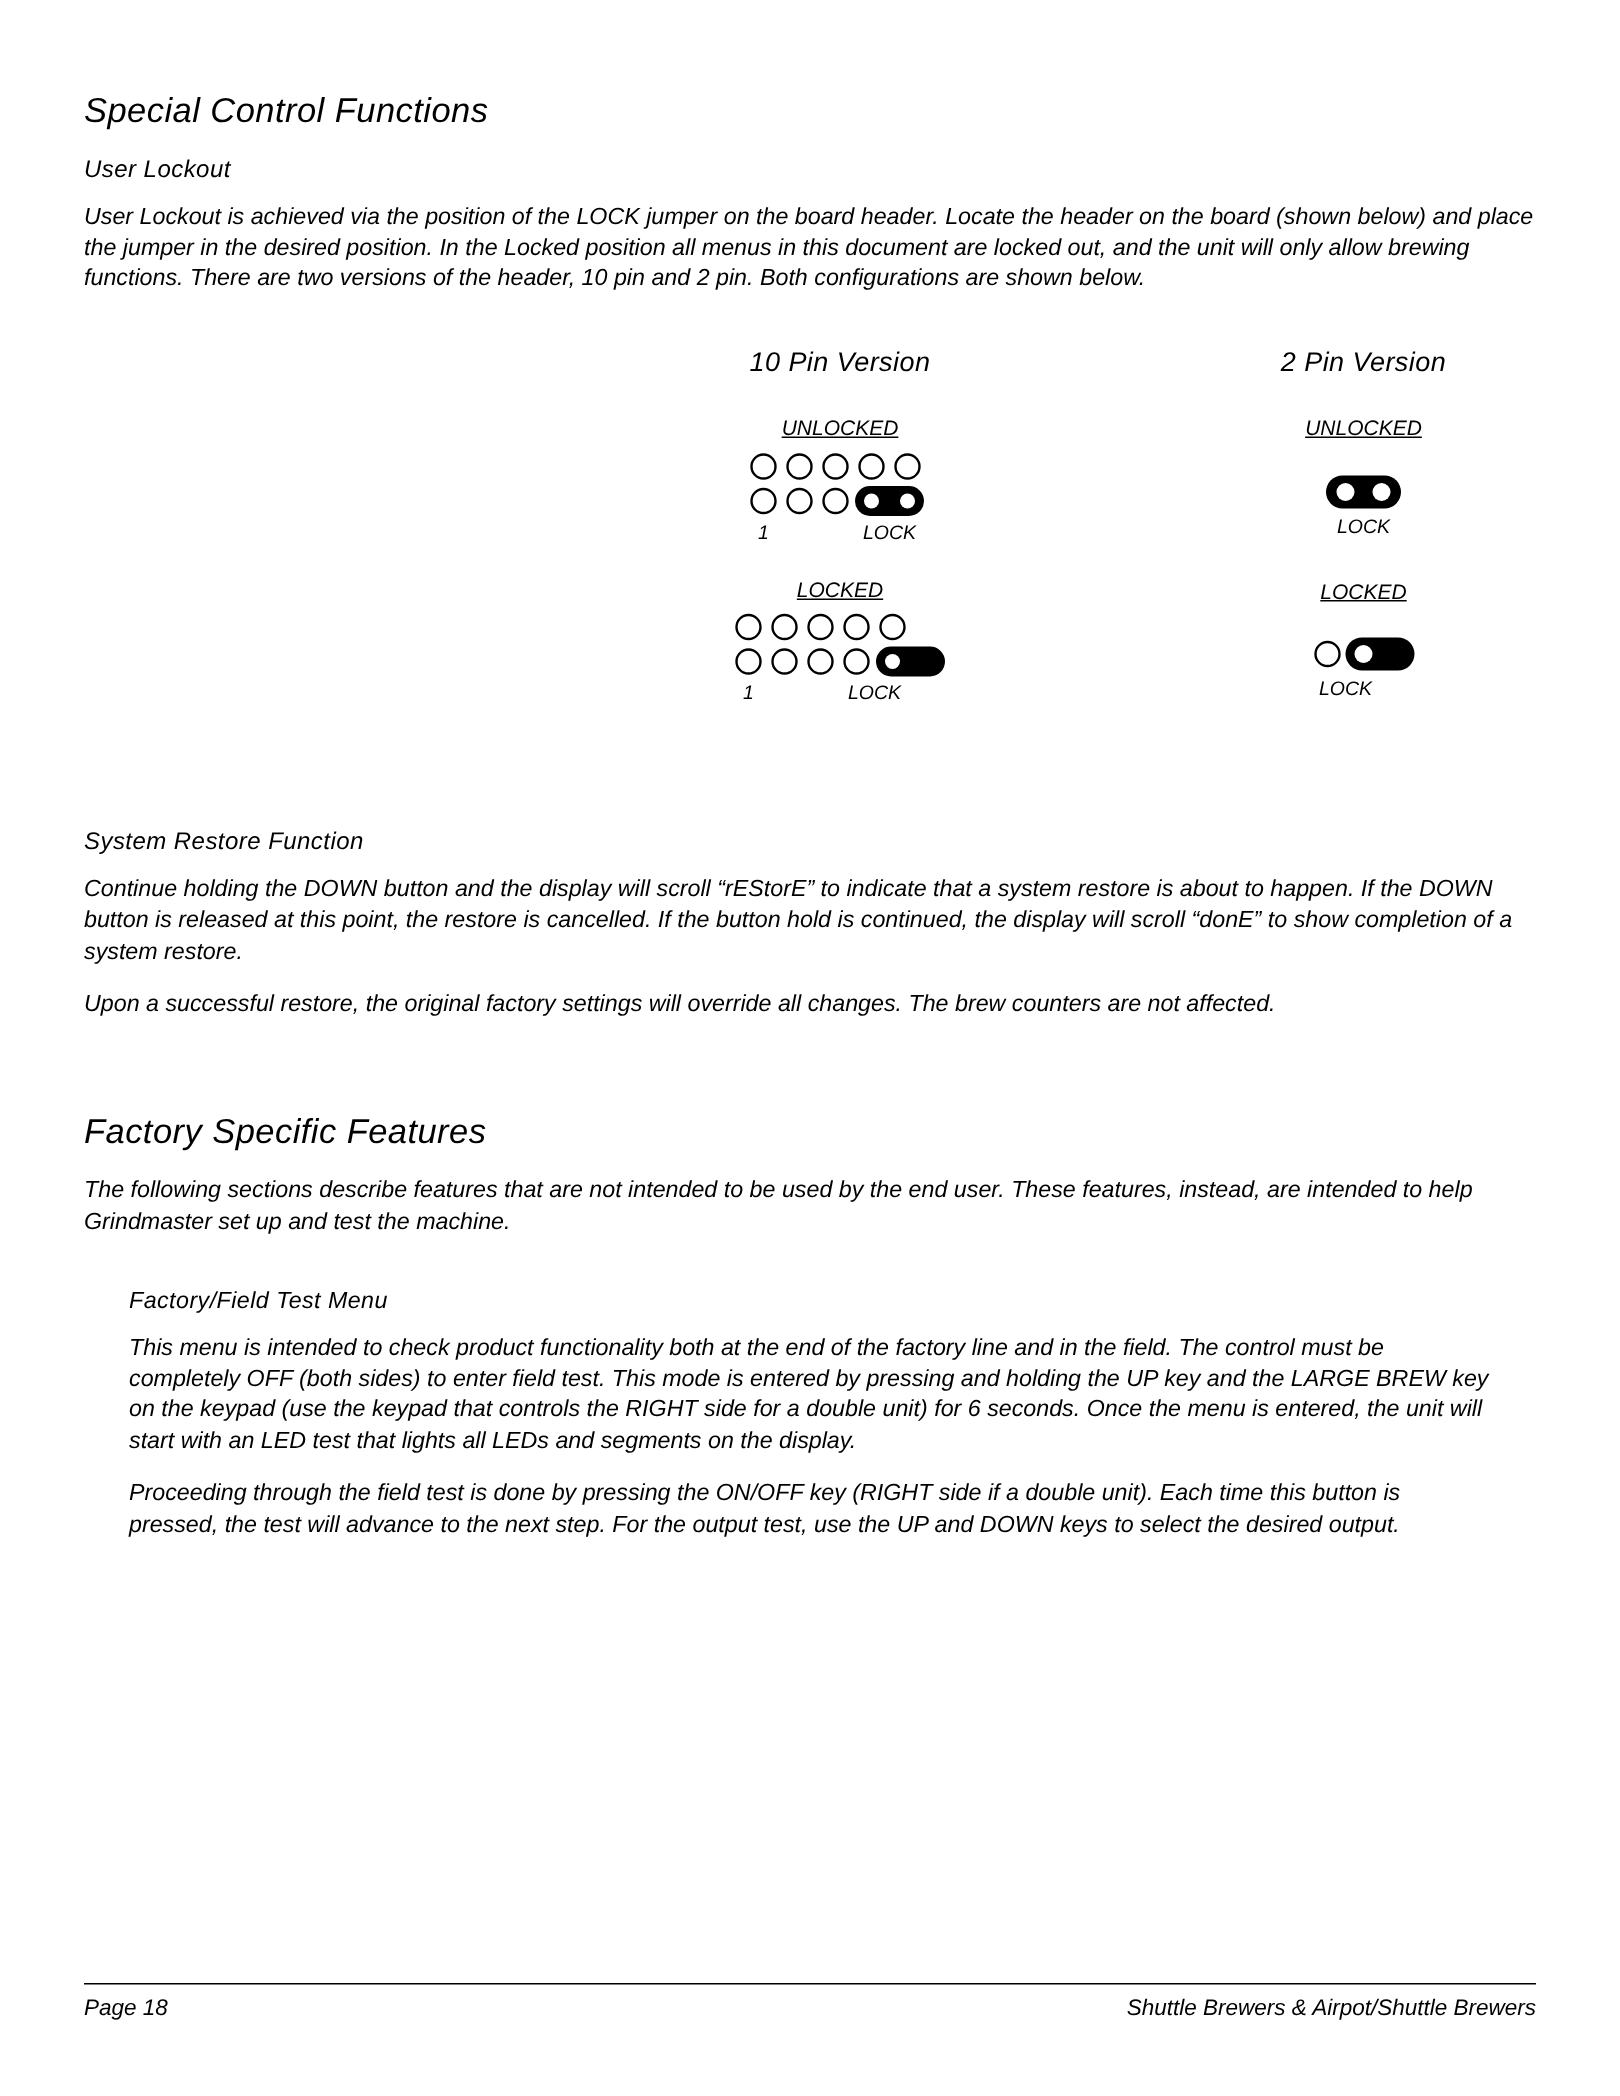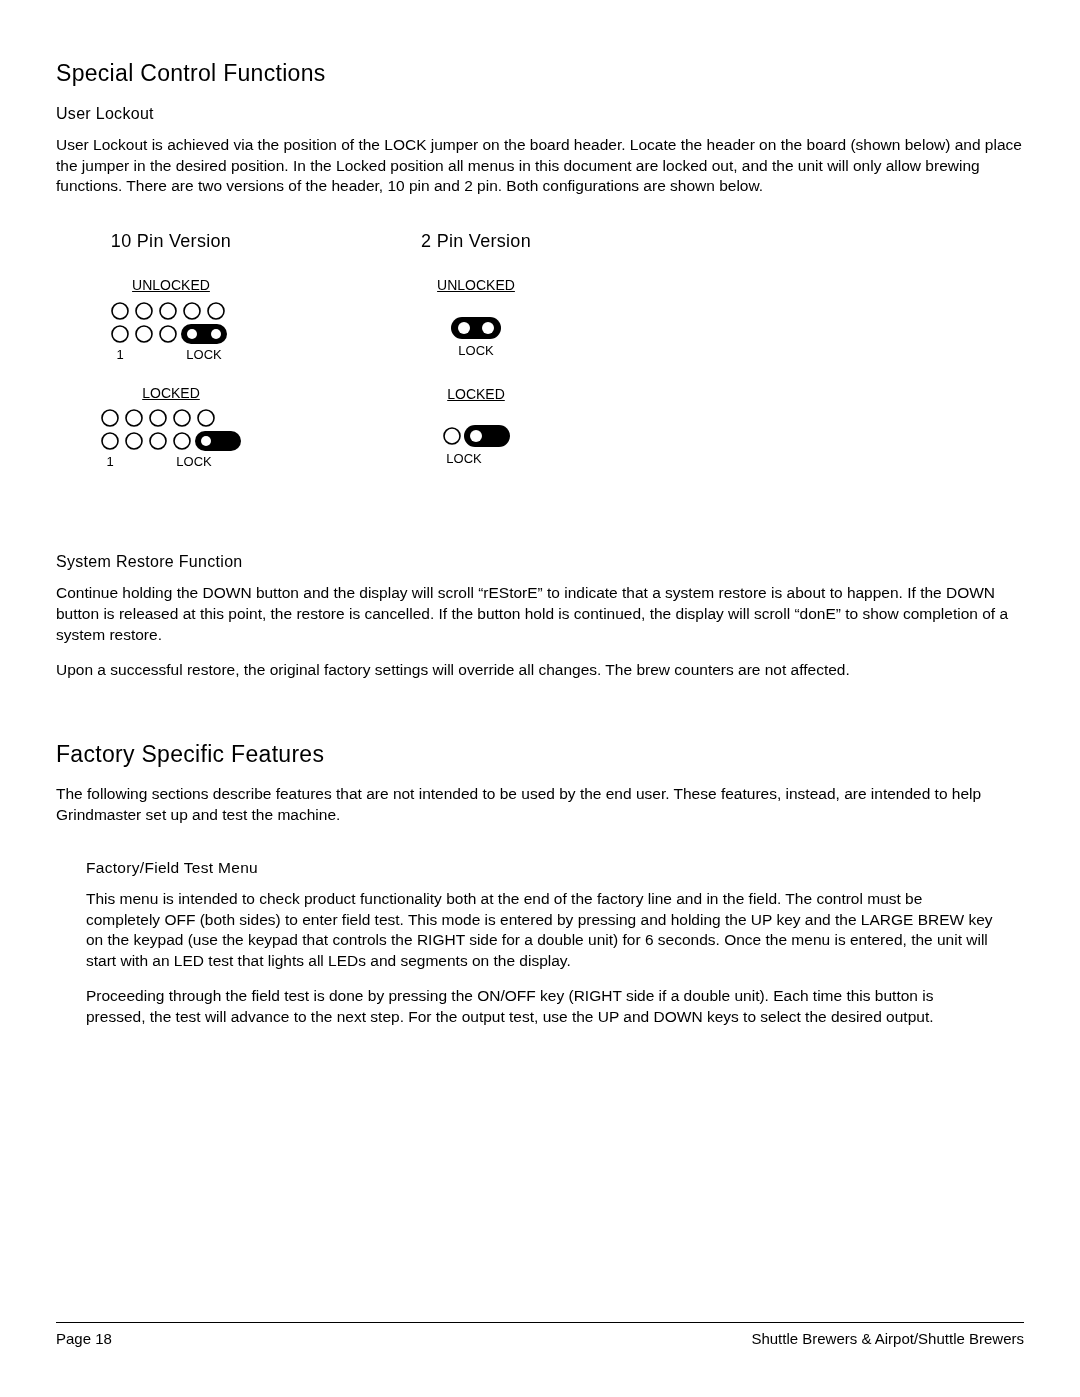--- a/index.html
+++ b/index.html
@@ -10,20 +10,21 @@
     color: #000;
     font-size: 15.5px;
     line-height: 1.35;
   }
   .page {
     width: 1080px;
     min-height: 1397px;
     box-sizing: border-box;
     padding: 58px 56px 40px 56px;
     position: relative;
+    font-style: italic;
   }
   h1.section {
     font-size: 23px;
     font-weight: 500;
     letter-spacing: 0.3px;
     margin: 0 0 14px 0;
   }
   h2.sub {
     font-size: 16px;
     font-weight: 500;
@@ -39,22 +40,22 @@
   p {
     margin: 0 0 14px 0;
   }
   .indent {
     padding-left: 30px;
     padding-right: 30px;
   }
   .diagrams {
     margin: 32px 0 60px 0;
     display: flex;
-    justify-content: flex-start;
-    gap: 75px;
+    justify-content: flex-end;
+    gap: 119px;
   }
   .diag-col {
     width: 230px;
     text-align: center;
   }
   .diag-title {
     font-size: 18px;
     font-weight: 500;
     letter-spacing: 0.3px;
     margin-bottom: 22px;

